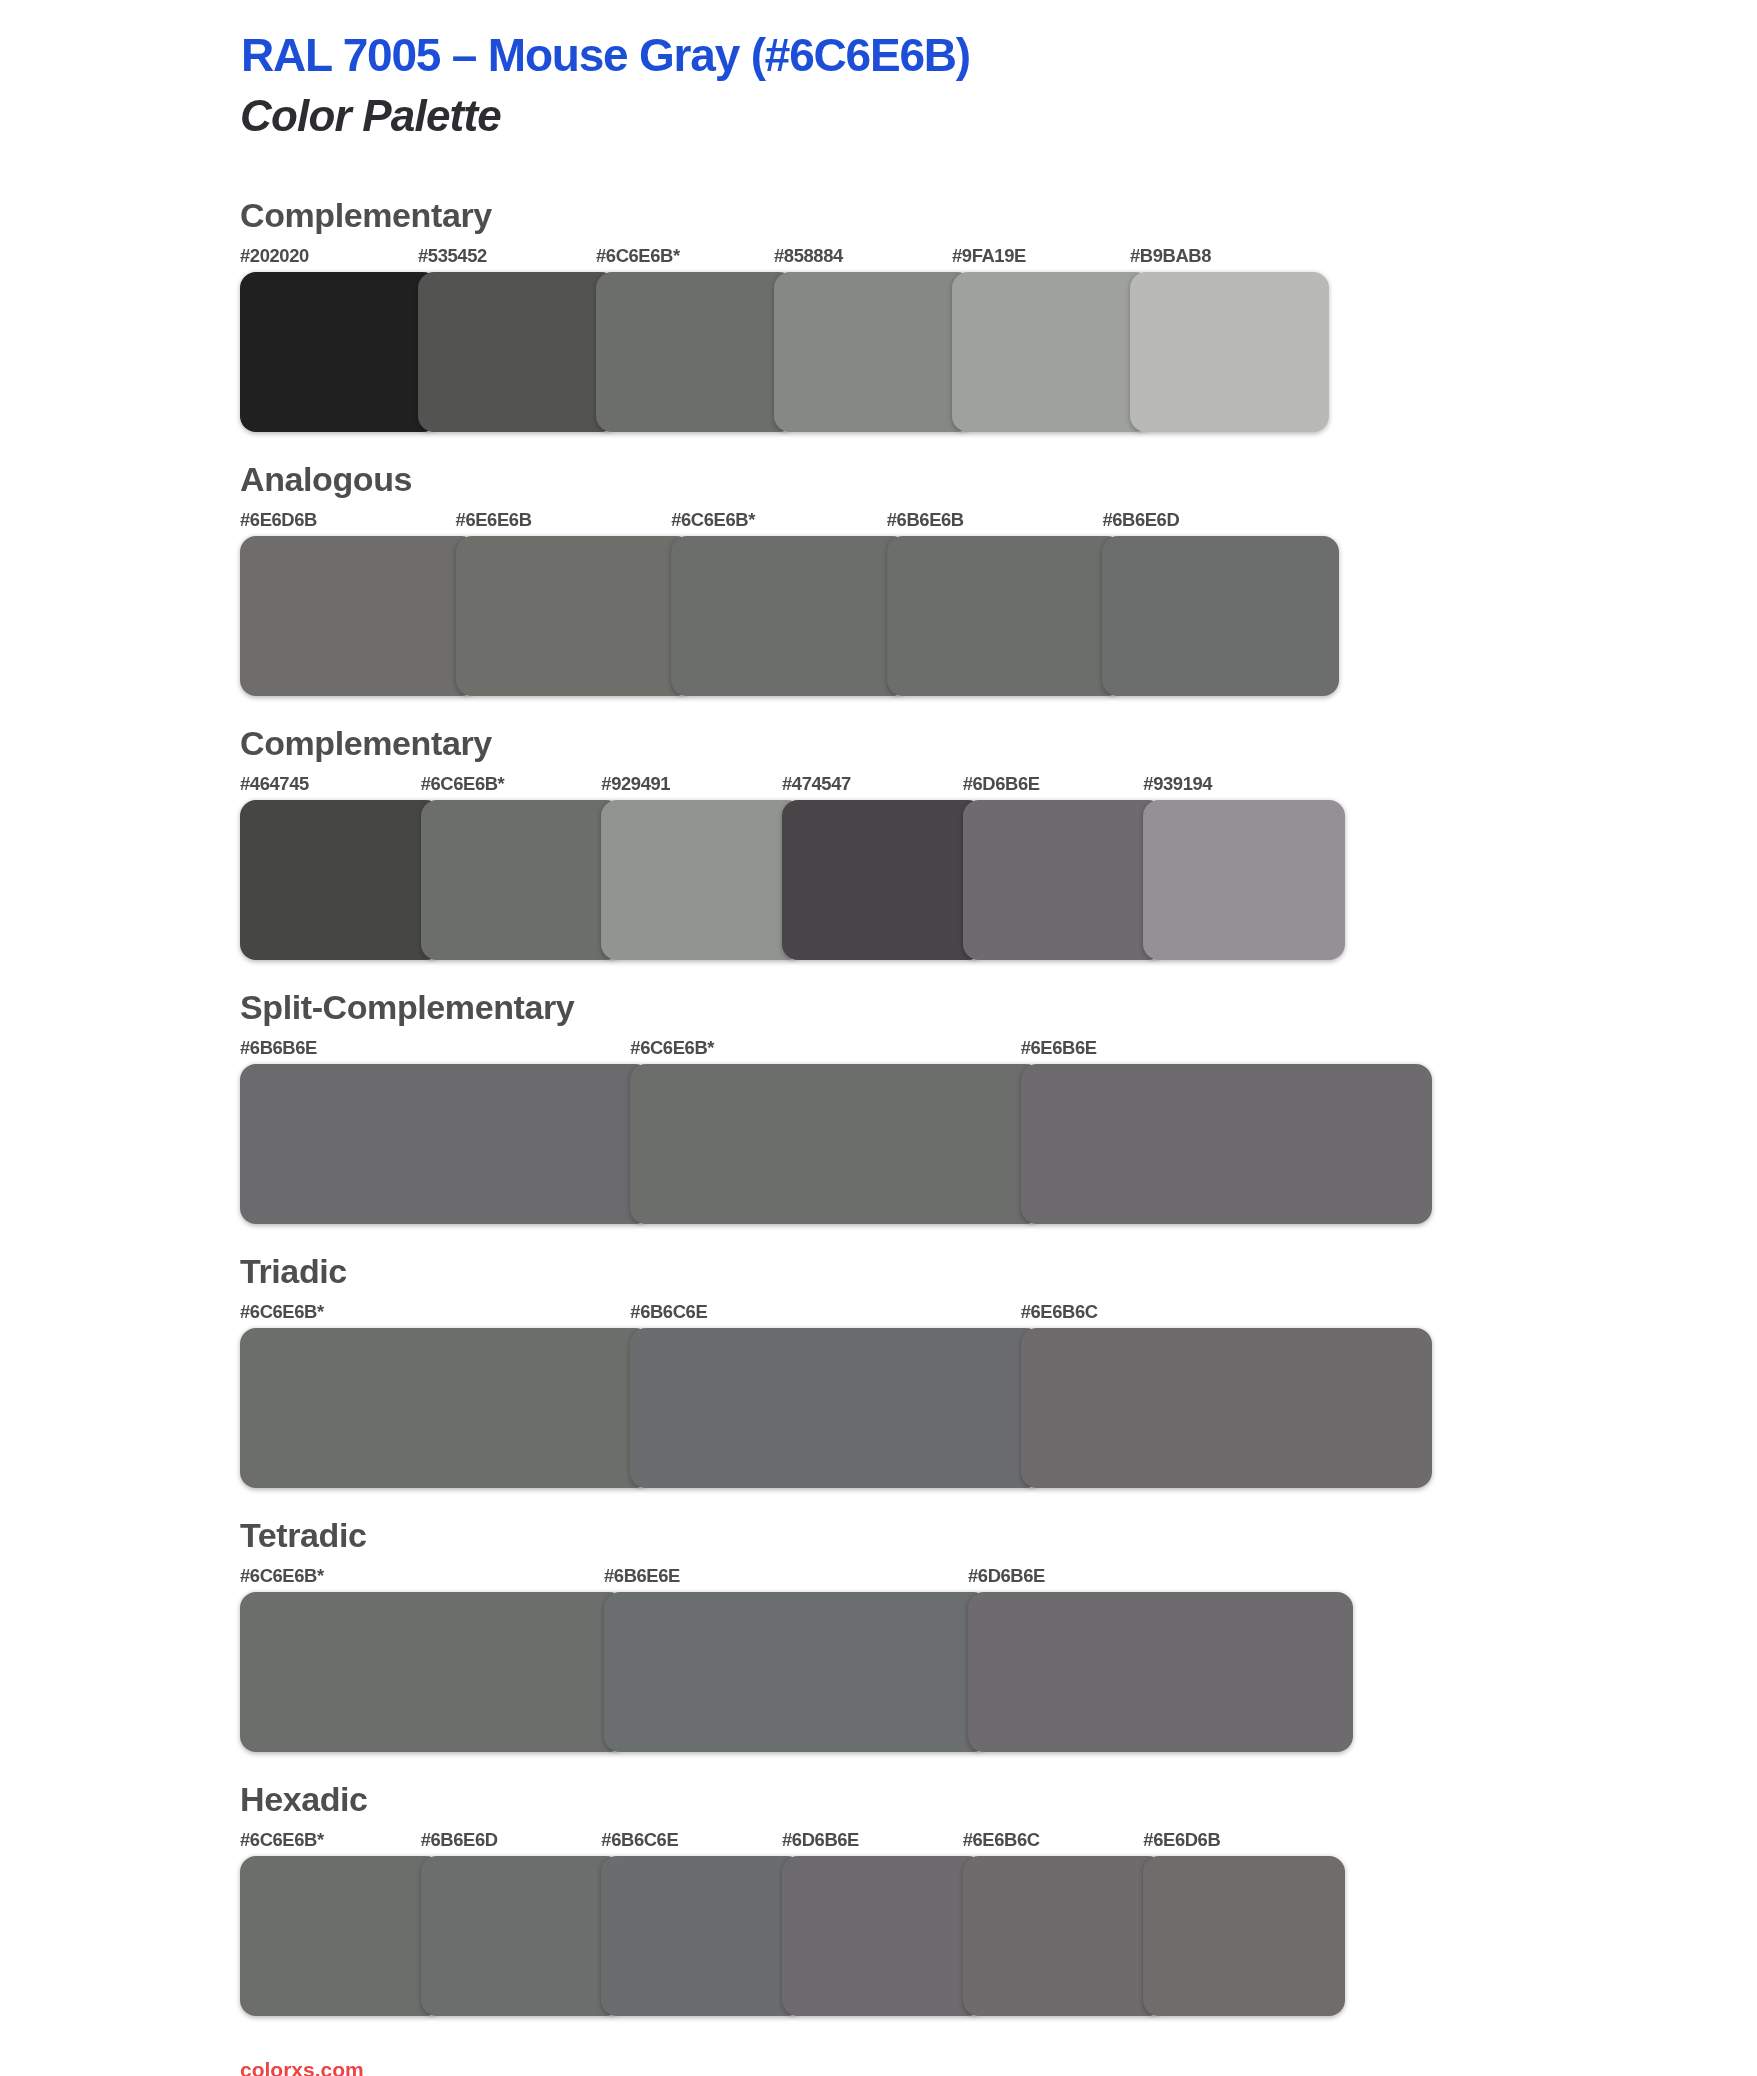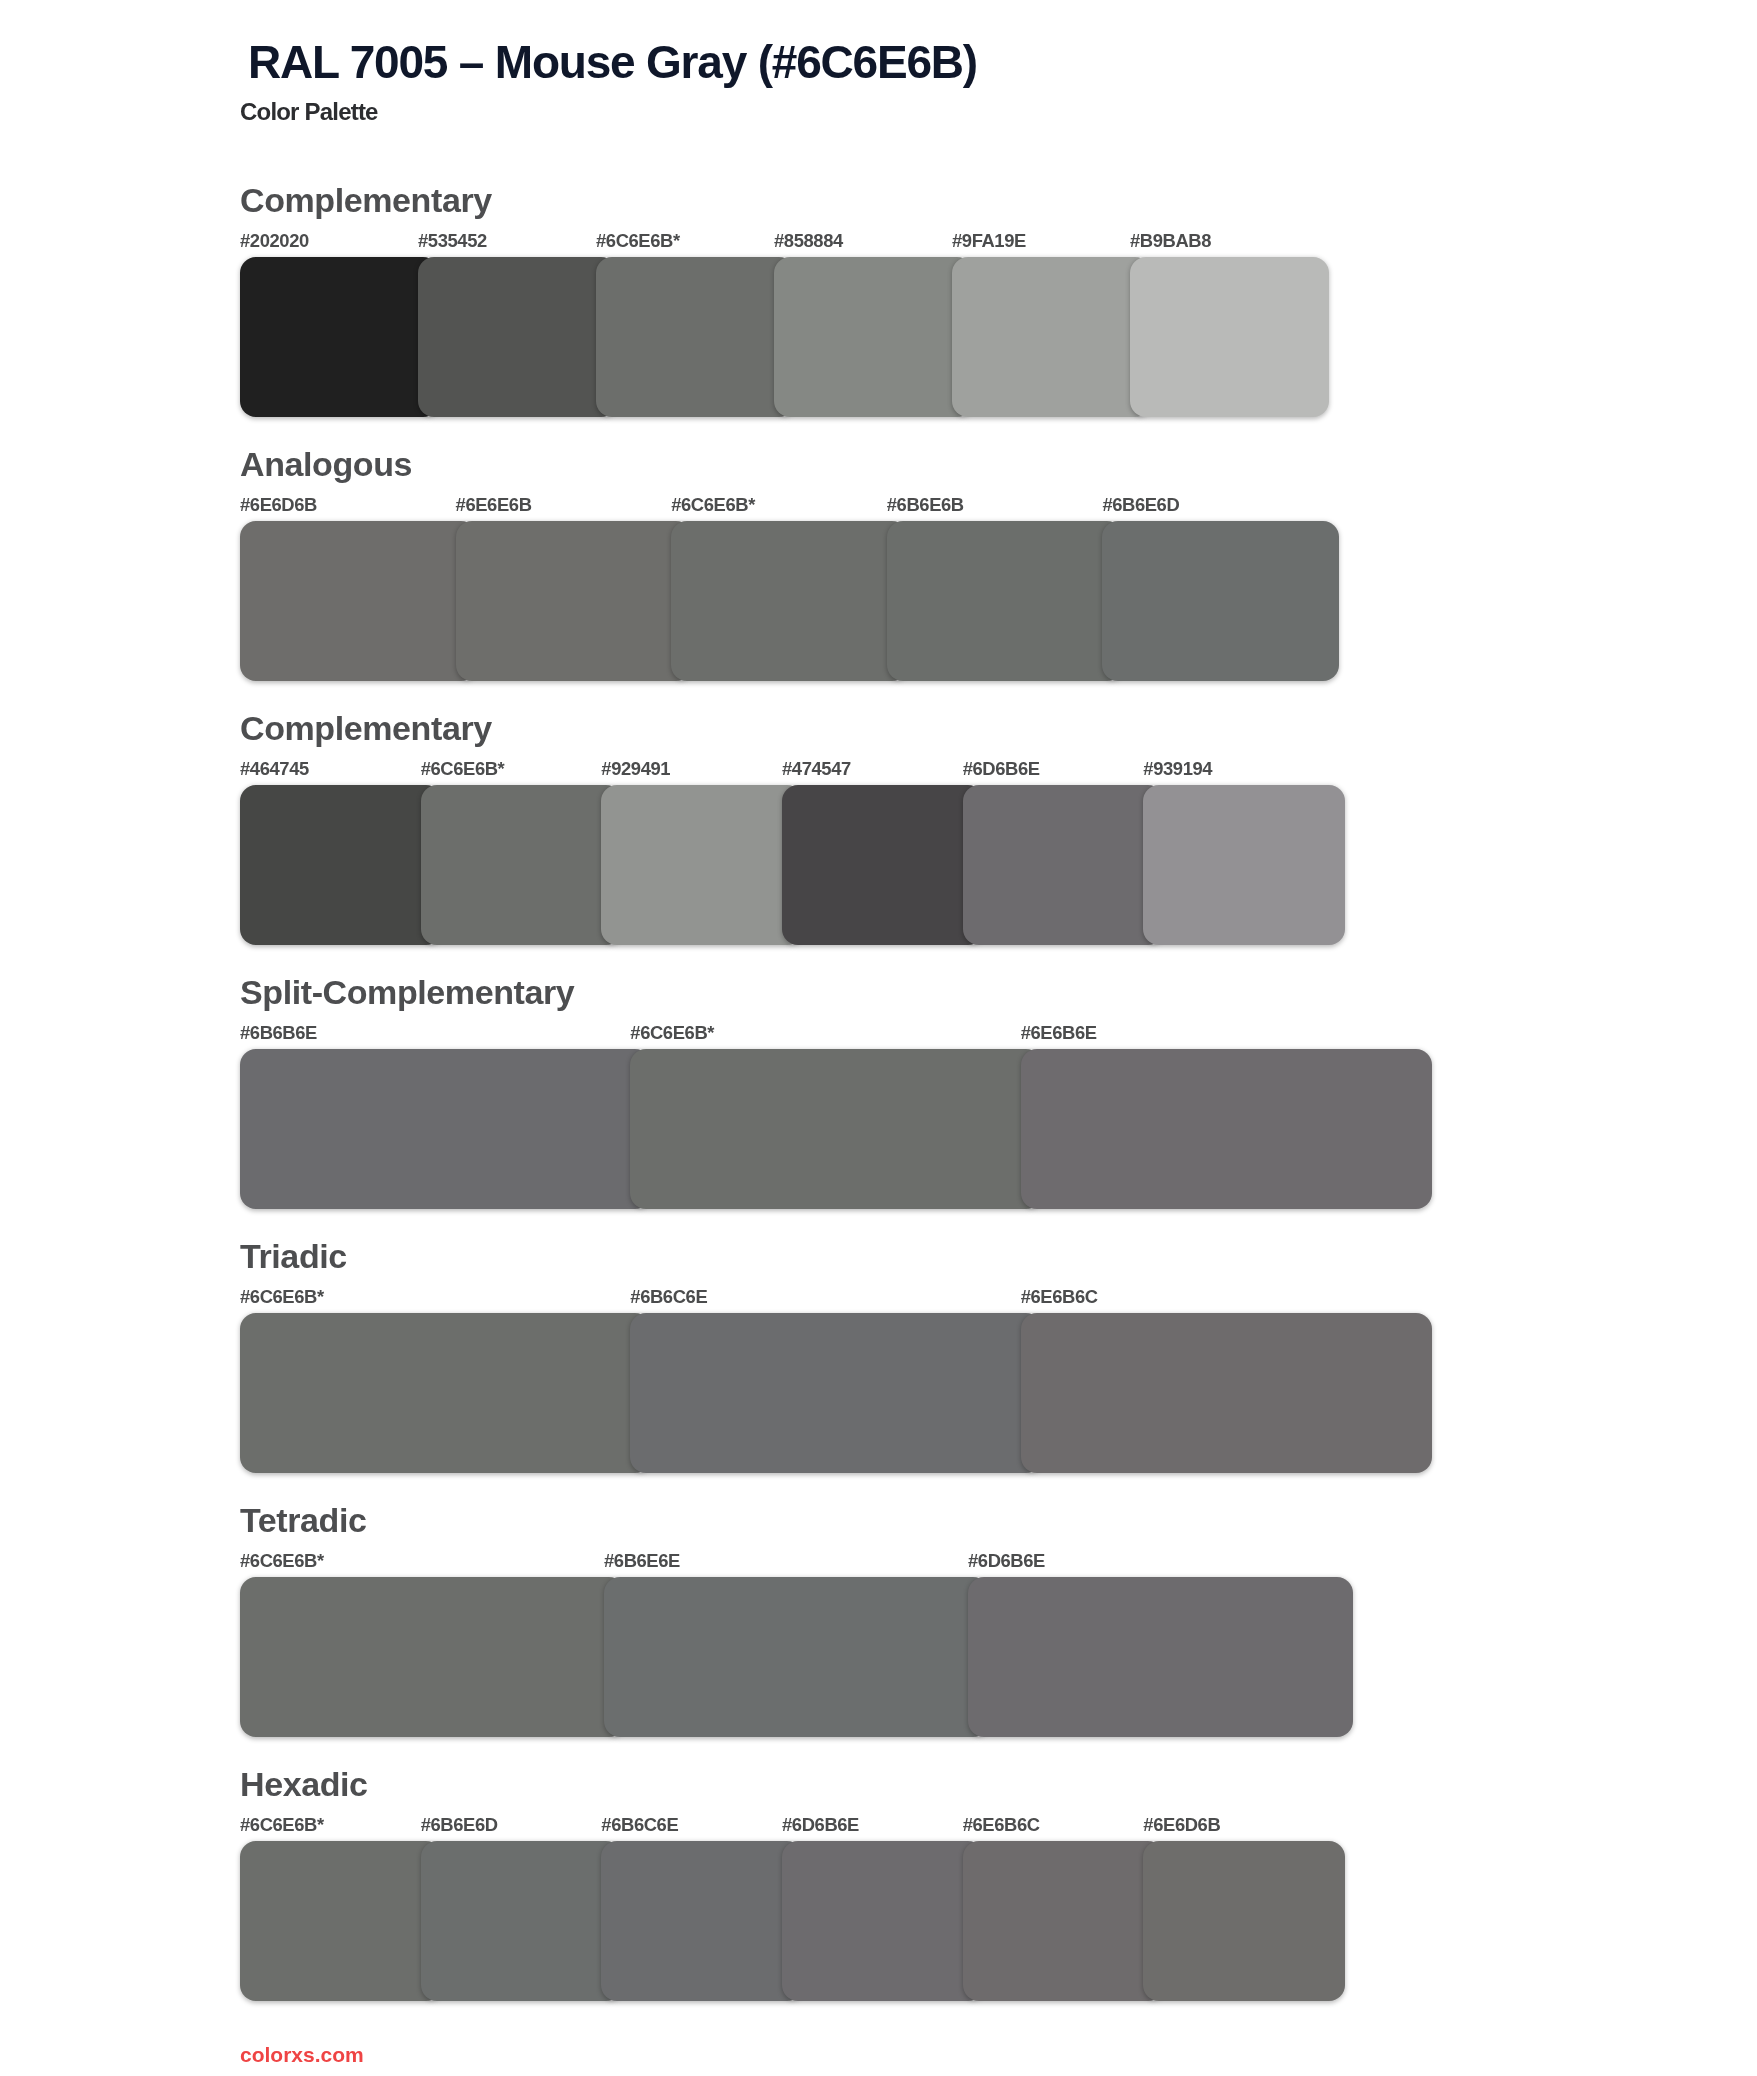--- a/index.html
+++ b/index.html
@@ -5,32 +5,33 @@
   html, body { margin: 0; padding: 0; }
   body {
     width: 1757px; height: 2077px;
     background: #ffffff;
     font-family: "Liberation Sans", sans-serif;
     -webkit-font-smoothing: antialiased;
   }
   .content { padding: 29px 0 0 240px; }
 
   .page-title {
-    margin: 8px;
+    margin: 1px;
     font-size: 46px; font-weight: 800;
     letter-spacing: -1.2px;
-    color: #0f172a;
+    color: #1d4ed8;
     line-height: 1.1;
   }
   .page-subtitle {
     margin: 11.2px 0 0 0;
-    font-size: 24px; font-weight: 800;
+    font-size: 44px; font-weight: 800;
     letter-spacing: -0.8px;
     color: #2c2d30;
     line-height: 1.1;
+    font-style: italic;
   }
 
   .sections { display: block; }
   .section { margin-top: 30px; }
   .section:first-child { margin-top: 58px; }
 
   .section-title {
     margin: 0 0 12.8px 0;
     font-size: 34px; font-weight: 800;
     letter-spacing: -0.4px;

